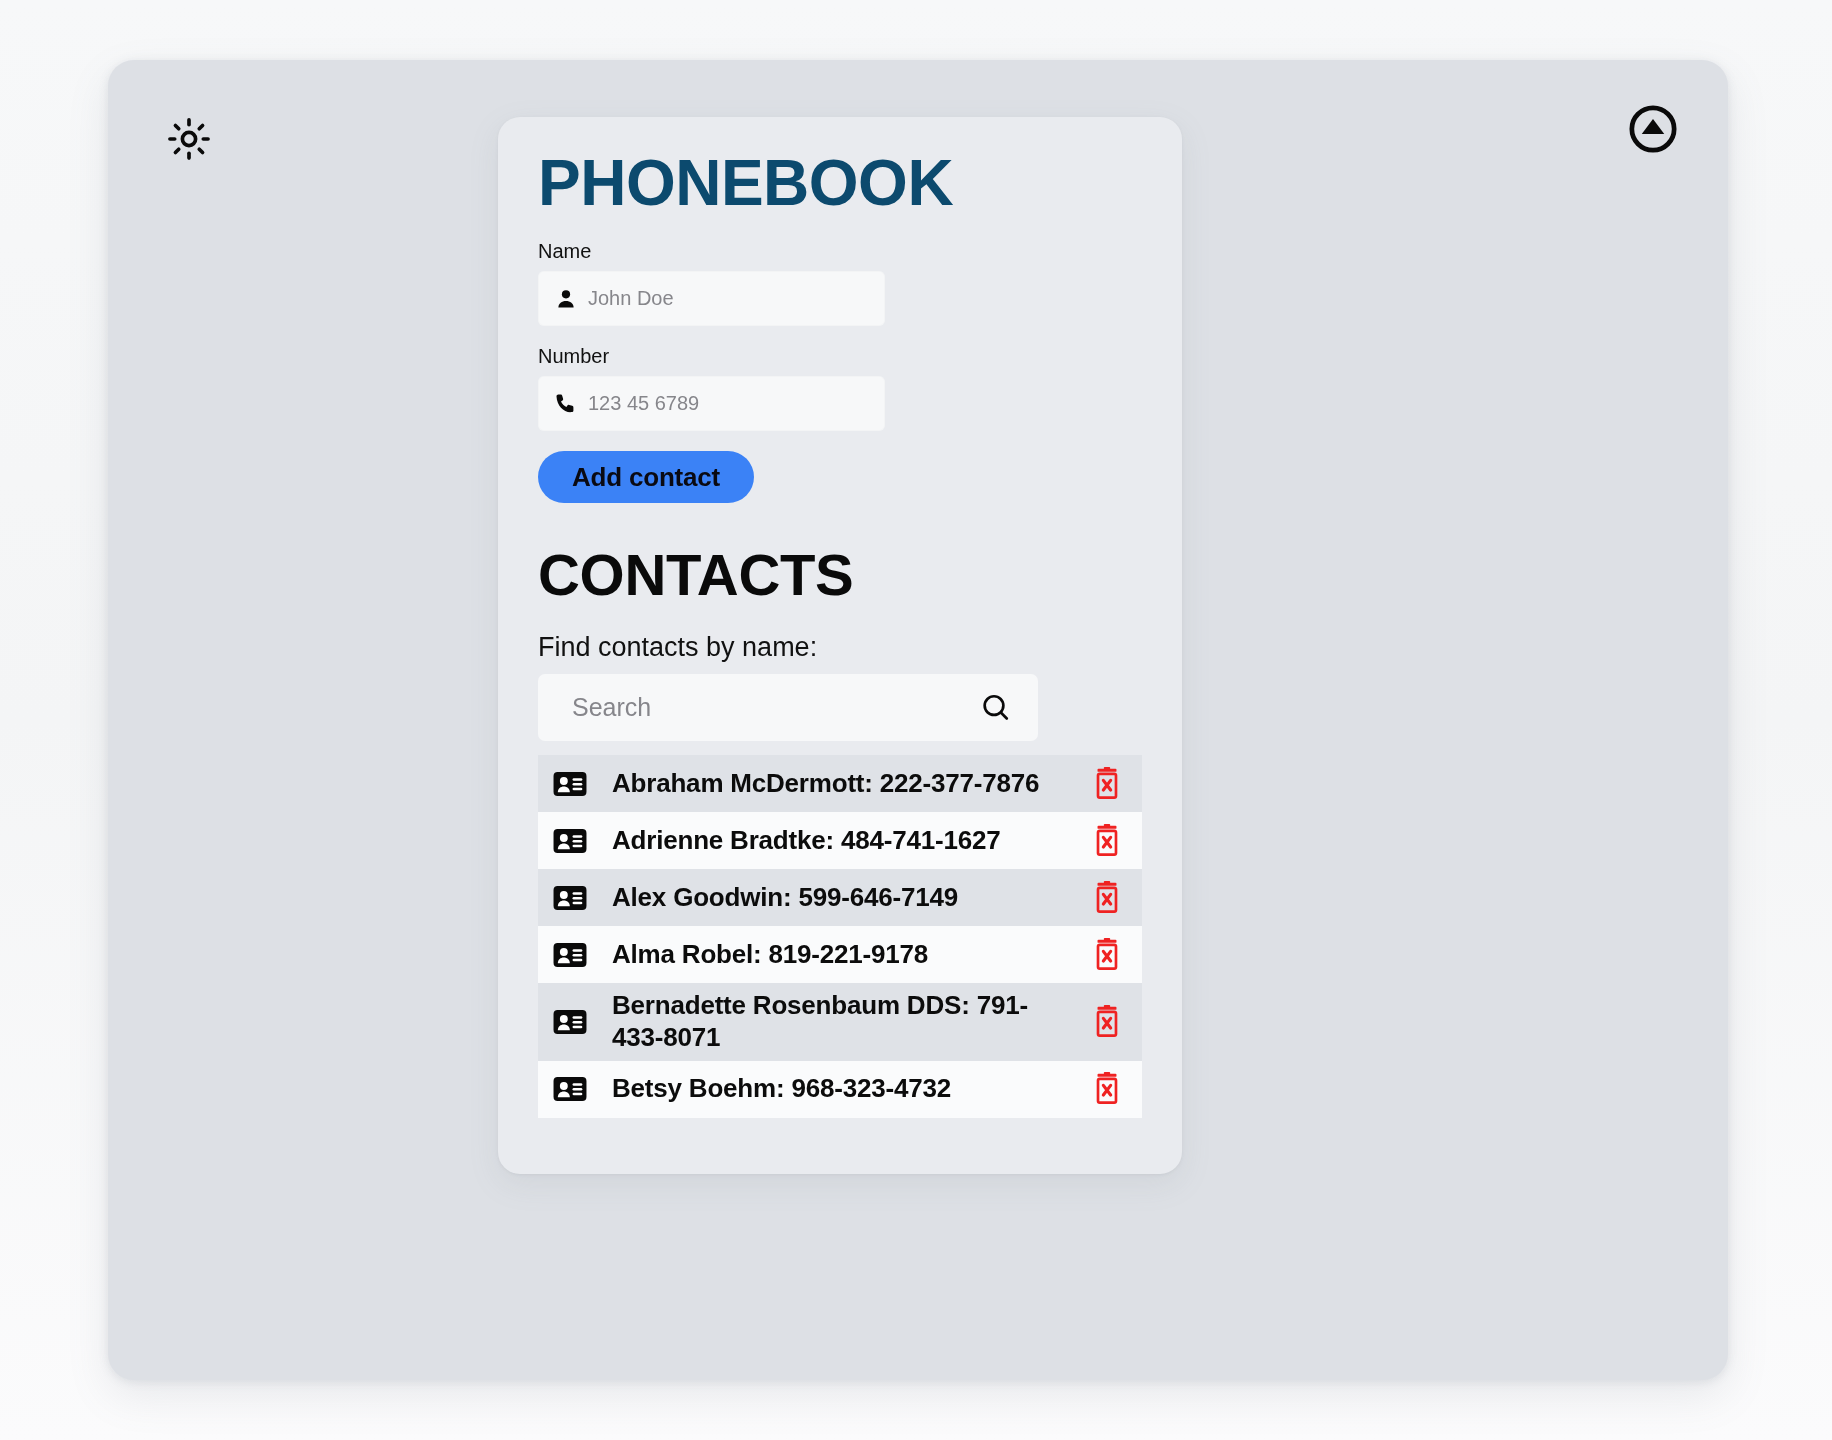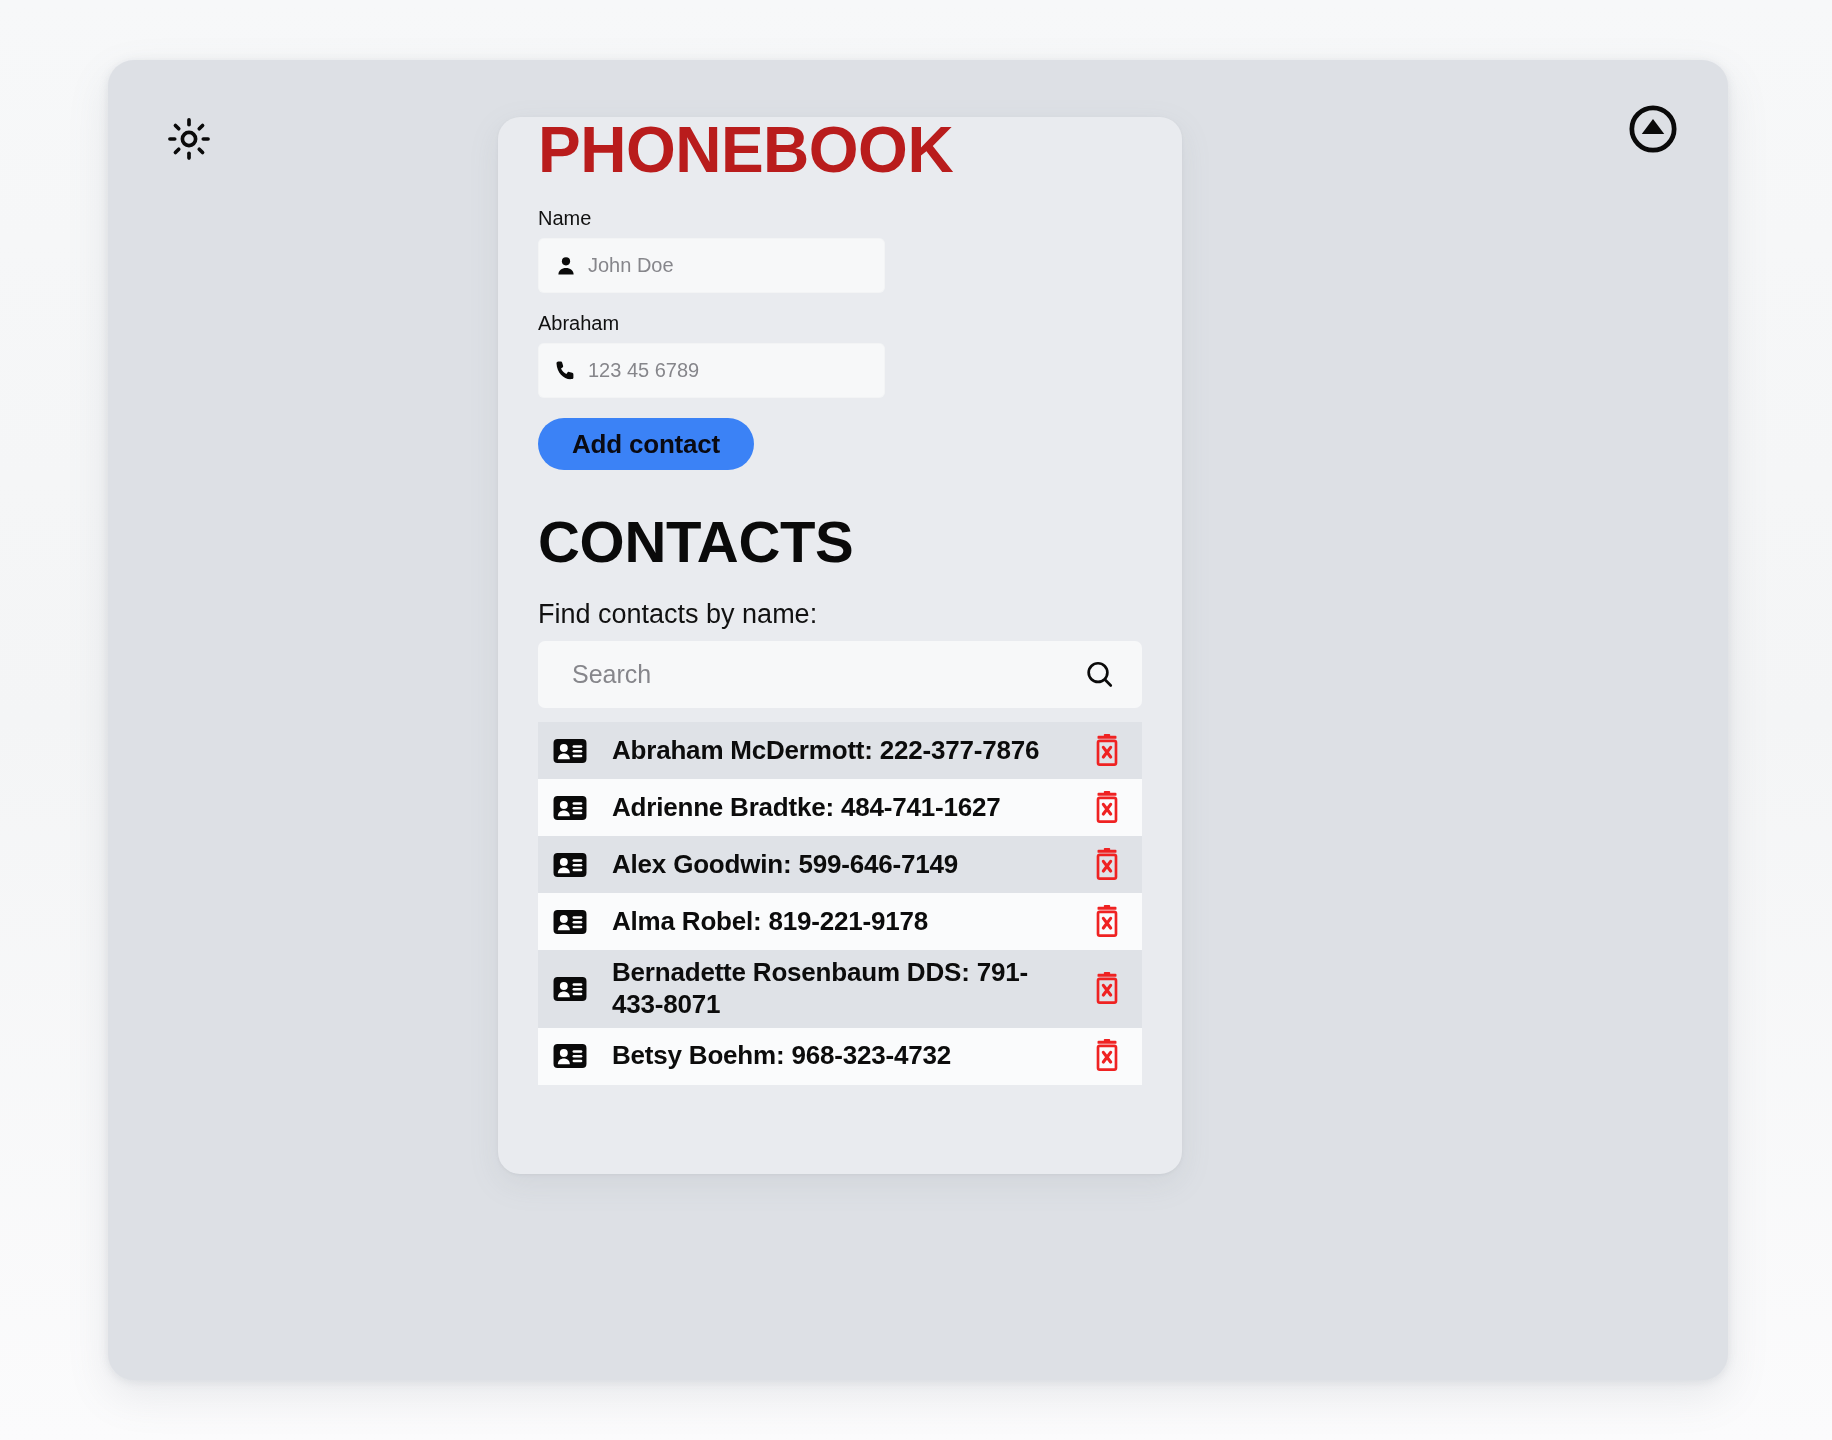--- a/index.html
+++ b/index.html
@@ -78,21 +78,22 @@
     overflow: hidden;
     padding: 0 40px;
   }
 
   
   .app-title {
     font-family: "Liberation Sans Narrow", "Liberation Sans", sans-serif;
     font-size: 64px;
     font-weight: 700;
     letter-spacing: -0.5px;
-    color: #b91c1c;
+    color: #0c4a6e;
+    margin-top: 33px;
     line-height: 1.05;
   }
 
   .section-title {
     font-family: "Liberation Sans Narrow", "Liberation Sans", sans-serif;
     font-size: 58px;
     font-weight: 700;
     letter-spacing: -0.3px;
     color: #0a0a0a;
     margin-top: 42px;
@@ -165,21 +166,21 @@
   
   .search-label {
     font-size: 27px;
     color: #111;
     margin-top: 26px;
     margin-bottom: 11px;
   }
 
   .search-wrap {
     position: relative;
-    width: 604px;
+    width: 500px;
     height: 67px;
     background: #f7f8f9;
     border-radius: 7px;
     display: flex;
     align-items: center;
     padding: 0 22px 0 34px;
   }
   .search-input {
     border: none;
     outline: none;
@@ -293,21 +294,21 @@
       <div class="input-wrap">
         <span class="input-icon">
           <svg width="24" height="24" viewBox="0 0 24 24" fill="#0a0a0a">
             <circle cx="12" cy="7.3" r="4.1"></circle>
             <path d="M4.4 20.5c0-4.2 3.4-6.6 7.6-6.6s7.6 2.4 7.6 6.6z"></path>
           </svg>
         </span>
         <input class="text-input" type="text" placeholder="John Doe" style="">
       </div>
 
-      <div class="field-label">Abraham</div>
+      <div class="field-label">Number</div>
       <div class="input-wrap">
         <span class="input-icon">
           <svg width="24" height="24" viewBox="0 0 24 24" fill="#0a0a0a">
             <path d="M6.6 2.6c.8 0 1.4.5 1.6 1.2l.9 3c.2.7 0 1.4-.6 1.8l-1.5 1c1.1 2.4 3 4.3 5.4 5.4l1-1.5c.4-.6 1.1-.8 1.8-.6l3 .9c.7.2 1.2.8 1.2 1.6v3c0 1-.8 1.8-1.8 1.7C10.2 21 3 13.8 2.5 4.4c0-1 .8-1.8 1.8-1.8z"></path>
           </svg>
         </span>
         <input class="text-input" type="text" placeholder="123 45 6789" style="">
       </div>
 
       <button class="add-btn">Add contact</button>

